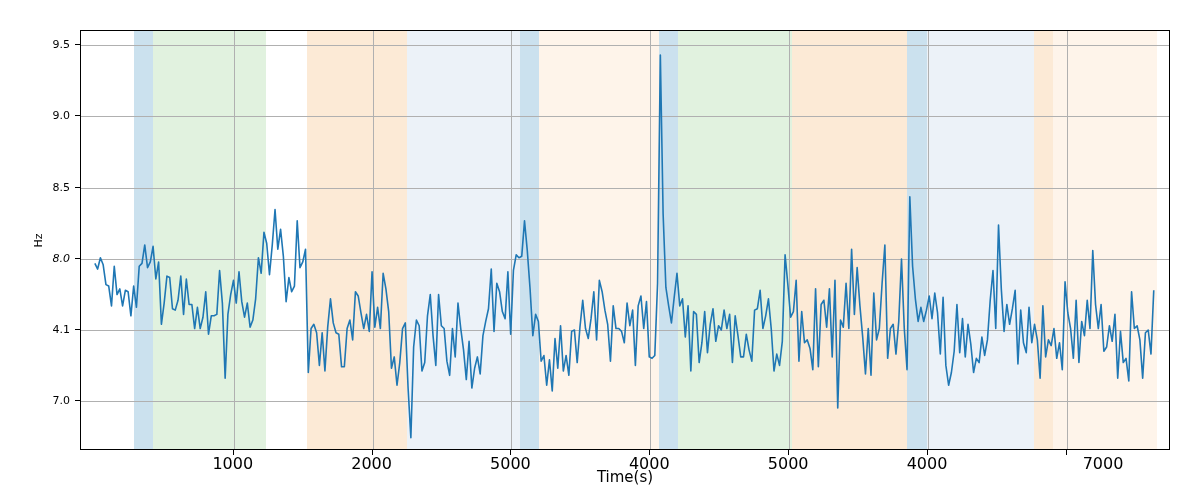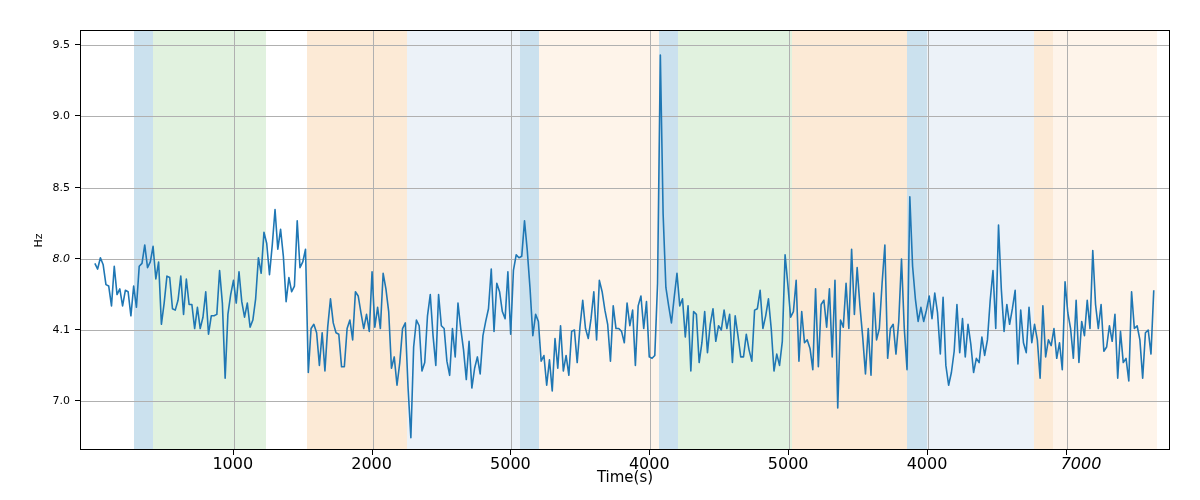--- a/index.html
+++ b/index.html
@@ -154,21 +154,21 @@
       <div class="tick-label-x" style="left: 291.592px;">2000</div>
       <div class="tick x" style="left: 430.446px;"></div>
       <div class="tick-label-x" style="left: 430.446px;">5000</div>
       <div class="tick x" style="left: 569.299px;"></div>
       <div class="tick-label-x" style="left: 569.299px;">4000</div>
       <div class="tick x" style="left: 708.153px;"></div>
       <div class="tick-label-x" style="left: 708.153px;">5000</div>
       <div class="tick x" style="left: 847.006px;"></div>
       <div class="tick-label-x" style="left: 847.006px;">4000</div>
       <div class="tick x" style="left: 985.86px;"></div>
-      <div class="tick-label-x" style="left: 1001px; font-style: italic;">7000</div>
+      <div class="tick-label-x" style="left: 1023px;">7000</div>
       <div class="tick y" style="top: 370.169px;"></div>
       <div class="tick-label-y" style="top: 370.169px;">7.0</div>
       <div class="tick y" style="top: 298.983px;"></div>
       <div class="tick-label-y" style="top: 298.983px;">4.1</div>
       <div class="tick y" style="top: 227.797px;"></div>
       <div class="tick-label-y" style="top: 227.797px; font-style: italic;">8.0</div>
       <div class="tick y" style="top: 156.61px;"></div>
       <div class="tick-label-y" style="top: 156.61px;">8.5</div>
       <div class="tick y" style="top: 85.4237px;"></div>
       <div class="tick-label-y" style="top: 85.4237px;">9.0</div>

